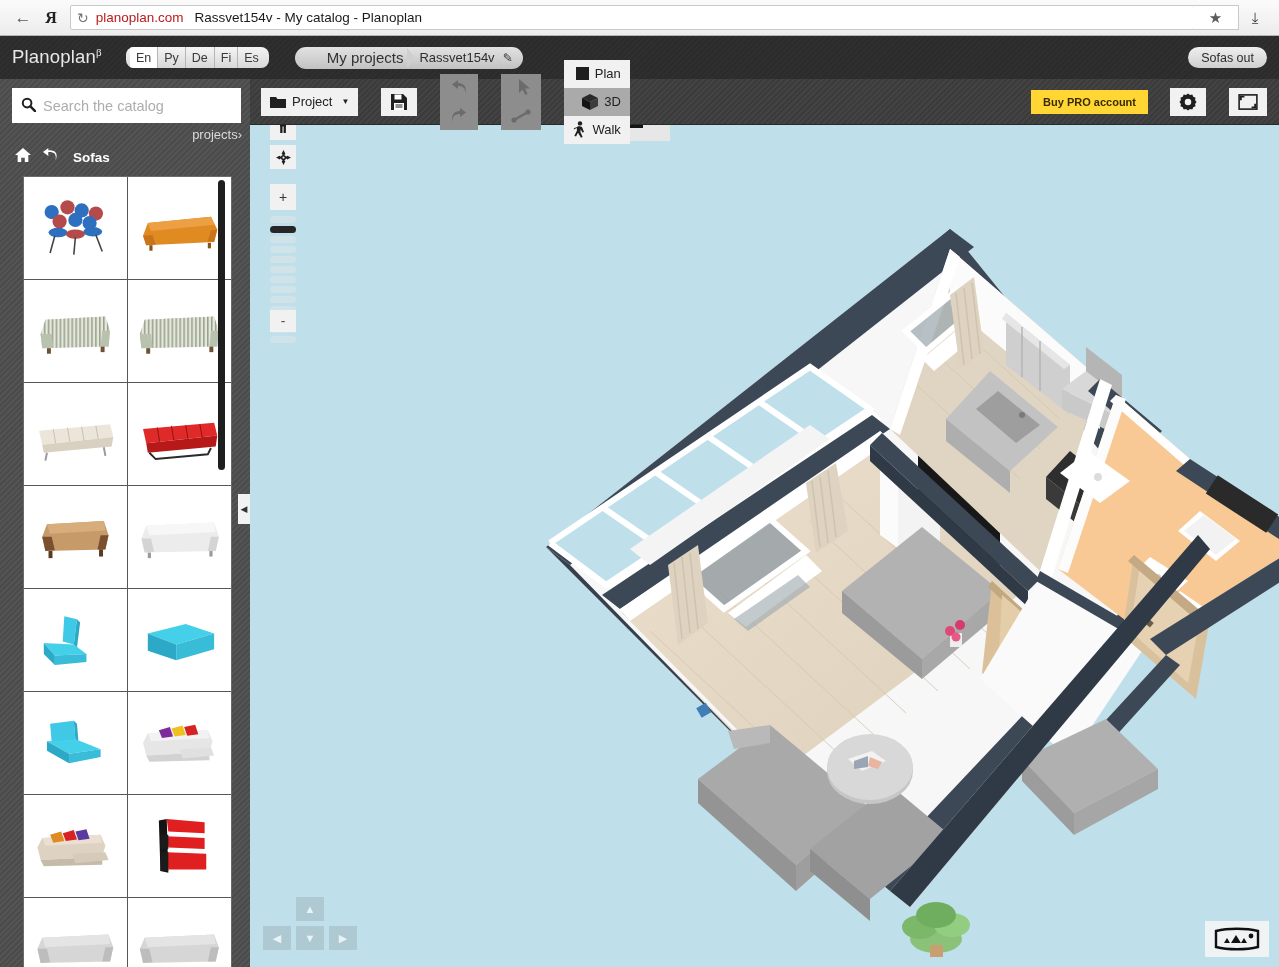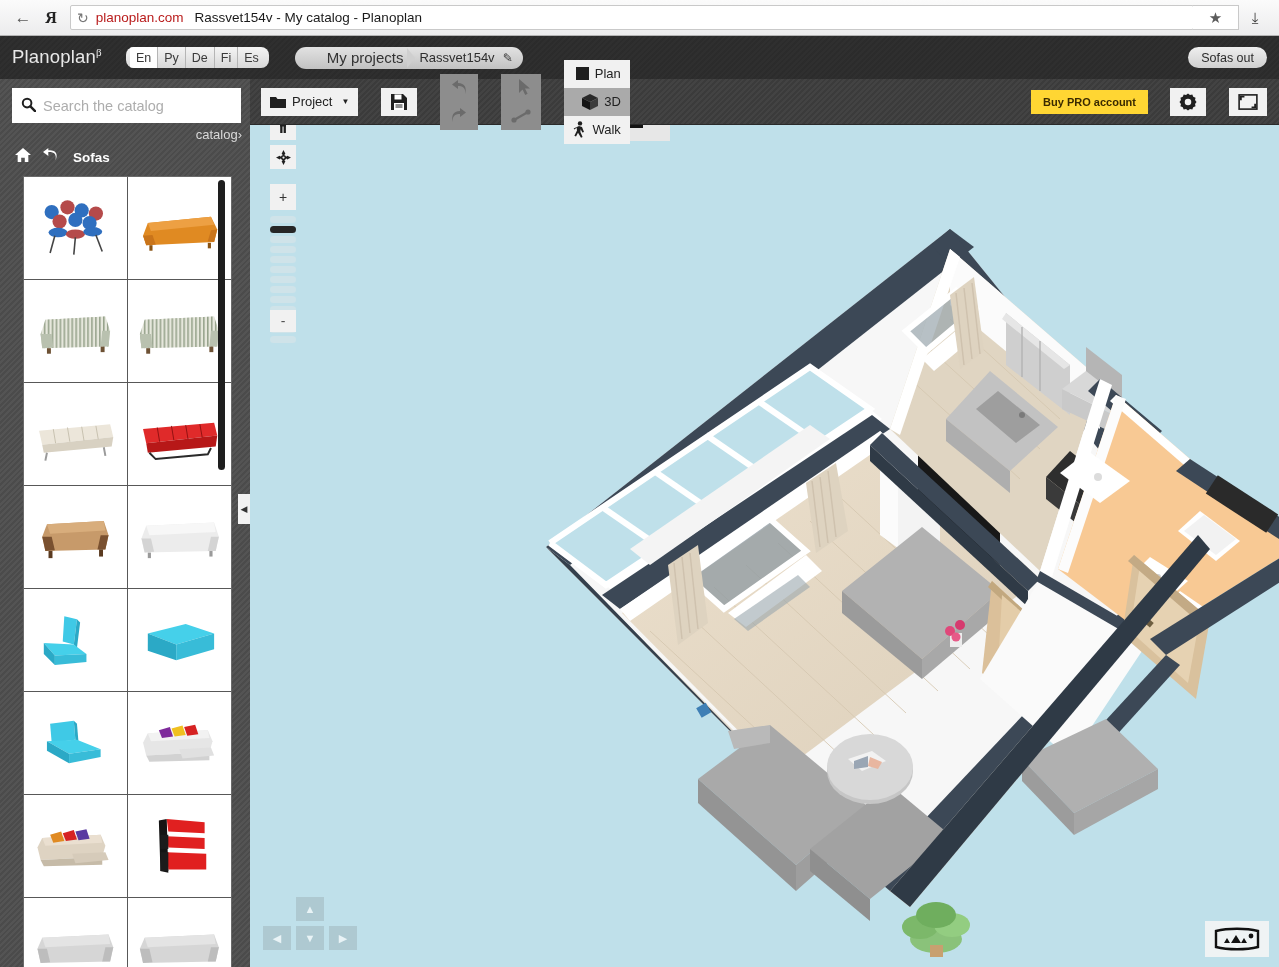--- a/index.html
+++ b/index.html
@@ -347,21 +347,21 @@
         <span class="search-icon">
           <svg width="15" height="15" viewBox="0 0 16 16">
               <circle cx="6.5" cy="6.5" r="4.6" fill="none" stroke="#1f1f1f" stroke-width="2.1"></circle>
               <line x1="10" y1="10" x2="15" y2="15" stroke="#1f1f1f" stroke-width="2.6" stroke-linecap="round"></line>
             </svg>
         </span>
         <input class="search-input" placeholder="Search the catalog" style="">
       </div>
     </div>
     <div class="filters-row">
-      <span class="filters-link">catalog›</span>
+      <span class="filters-link">projects›</span>
     </div>
     <div class="crumb-row">
       <span class="home-icon">
         <svg width="18" height="16" viewBox="0 0 20 18">
             <path d="M10 1 L19 9 H16 V17 H12 V12 H8 V17 H4 V9 H1 Z" fill="#fff"></path>
           </svg>
       </span>
       <span class="back-icon">
         <svg width="18" height="16" viewBox="0 0 20 18">
             <path d="M5 4 C14 2 19 7 15 15 C17 7 12 5 5 6 Z" fill="#fff"></path>

